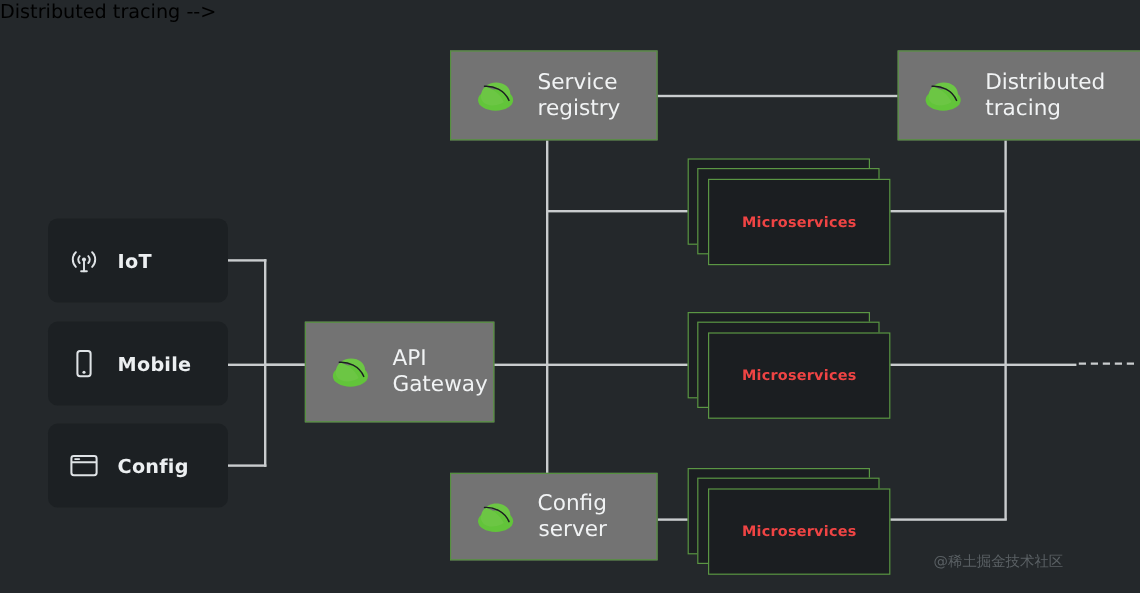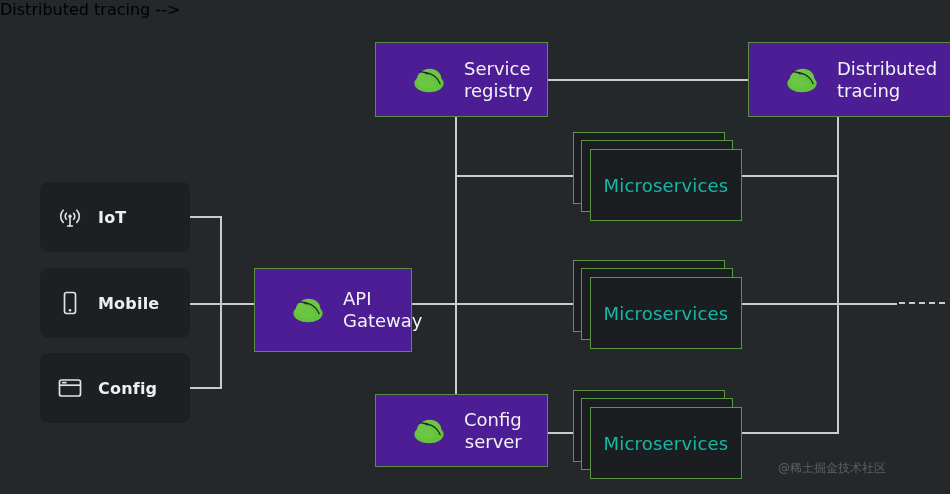--- a/index.html
+++ b/index.html
@@ -54,27 +54,27 @@
     display: flex;
     align-items: center;
     justify-content: center;
     flex: 0 0 auto;
   }
   .client-icon svg { display: block; }
 
   
   .svc-box {
     position: absolute;
-    background: #4c1d95;
+    background: #737373;
     border: 1.5px solid #55913f;
     display: flex;
     align-items: center;
     z-index: 4;
     box-sizing: border-box;
-    padding-left: 32px;
+    padding-left: 16px;
   }
   .svc-icon {
     width: 42px;
     height: 34px;
     flex: 0 0 auto;
     display: flex;
     align-items: center;
     justify-content: center;
   }
   .svc-icon svg { display: block; }
@@ -101,23 +101,23 @@
   .ms-front {
     position: absolute;
     background: #1b1e21;
     border: 1.5px solid #5b9644;
     box-sizing: border-box;
     display: flex;
     align-items: center;
     justify-content: center;
   }
   .ms-label {
-    color: #14b8a6;
-    font-size: 18px;
-    font-weight: 400;
+    color: #ef4444;
+    font-size: 12px;
+    font-weight: 700;
     letter-spacing: .2px;
   }
 
   
   .watermark {
     position: absolute;
     color: #5a6064;
     font-size: 12px;
     font-family: "DejaVu Sans", "Liberation Sans", sans-serif;
     z-index: 6;

